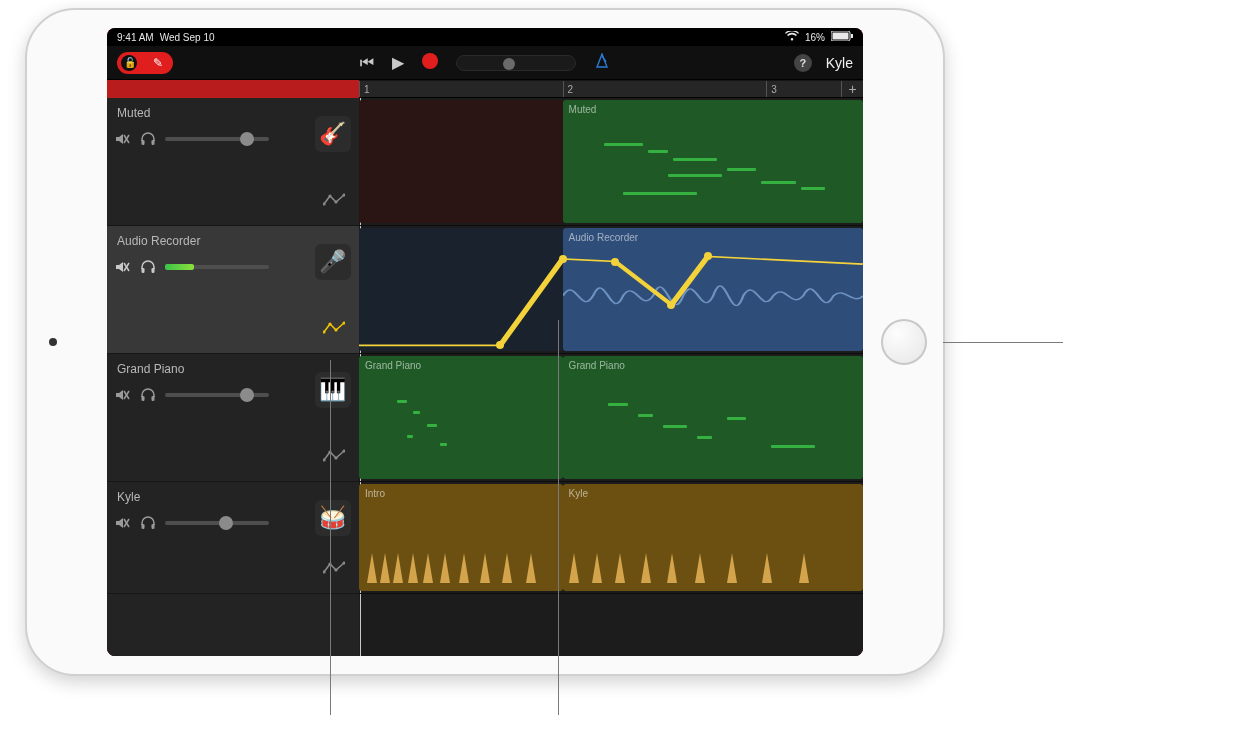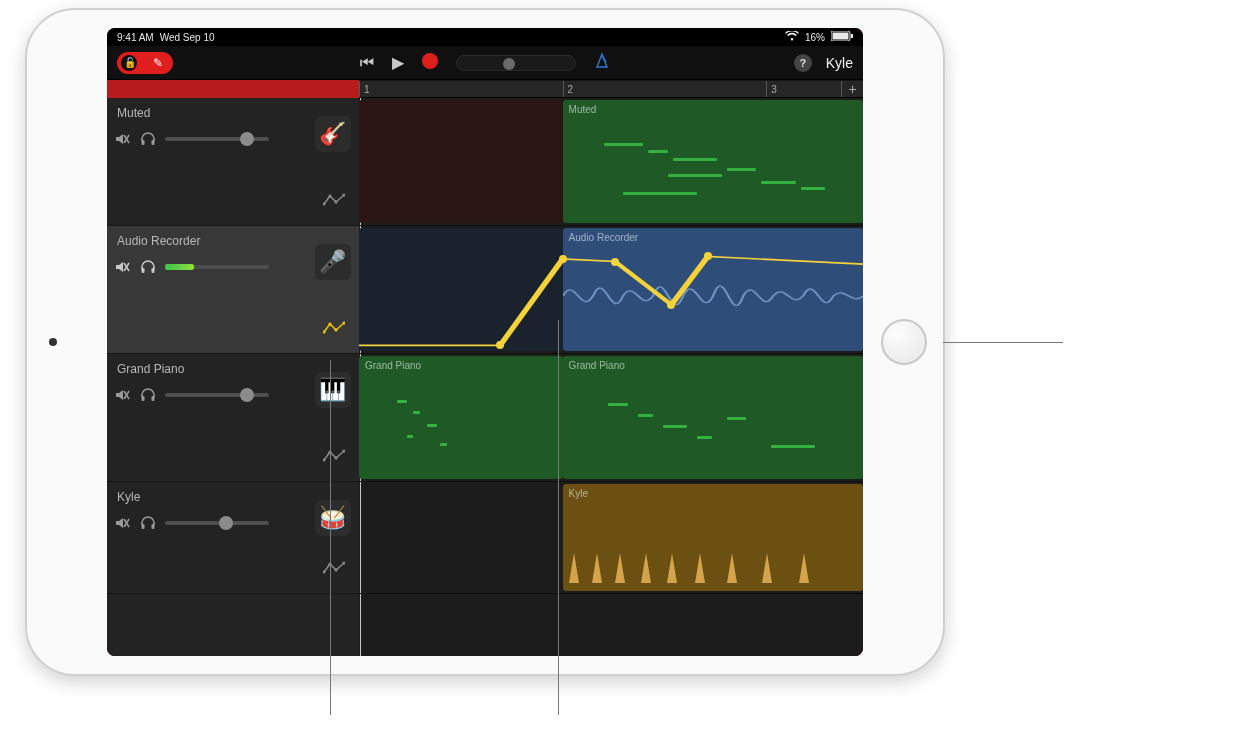--- a/index.html
+++ b/index.html
@@ -496,20 +496,35 @@
               <span style="left:16%;top:34%;width:6%"></span>
               <span style="left:26%;top:52%;width:10%"></span>
               <span style="left:40%;top:70%;width:6%"></span>
               <span style="left:70%;top:84%;width:18%"></span>
               <span style="left:52%;top:40%;width:8%"></span>
             </div>
           </div>
         </div>
 
         <div class="lane" style="top:384px;height:112px">
+          <div class="region" style="left:0;width:40.4%;background:#6b5012;">
+            <span class="region-label">Intro</span>
+            <div style="position:absolute;left:4%;right:4%;bottom:8px;top:30%">
+              <div class="drum-spike" style="left:0%"></div>
+              <div class="drum-spike" style="left:7%"></div>
+              <div class="drum-spike" style="left:14%"></div>
+              <div class="drum-spike" style="left:22%"></div>
+              <div class="drum-spike" style="left:30%"></div>
+              <div class="drum-spike" style="left:39%"></div>
+              <div class="drum-spike" style="left:49%"></div>
+              <div class="drum-spike" style="left:60%"></div>
+              <div class="drum-spike" style="left:72%"></div>
+              <div class="drum-spike" style="left:85%"></div>
+            </div>
+          </div>
           <div class="region" style="left:40.4%;width:59.6%;background:#6b5012;">
             <span class="region-label">Kyle</span>
             <div style="position:absolute;left:2%;right:2%;bottom:8px;top:30%">
               <div class="drum-spike" style="left:0%"></div>
               <div class="drum-spike" style="left:8%"></div>
               <div class="drum-spike" style="left:16%"></div>
               <div class="drum-spike" style="left:25%"></div>
               <div class="drum-spike" style="left:34%"></div>
               <div class="drum-spike" style="left:44%"></div>
               <div class="drum-spike" style="left:55%"></div>

